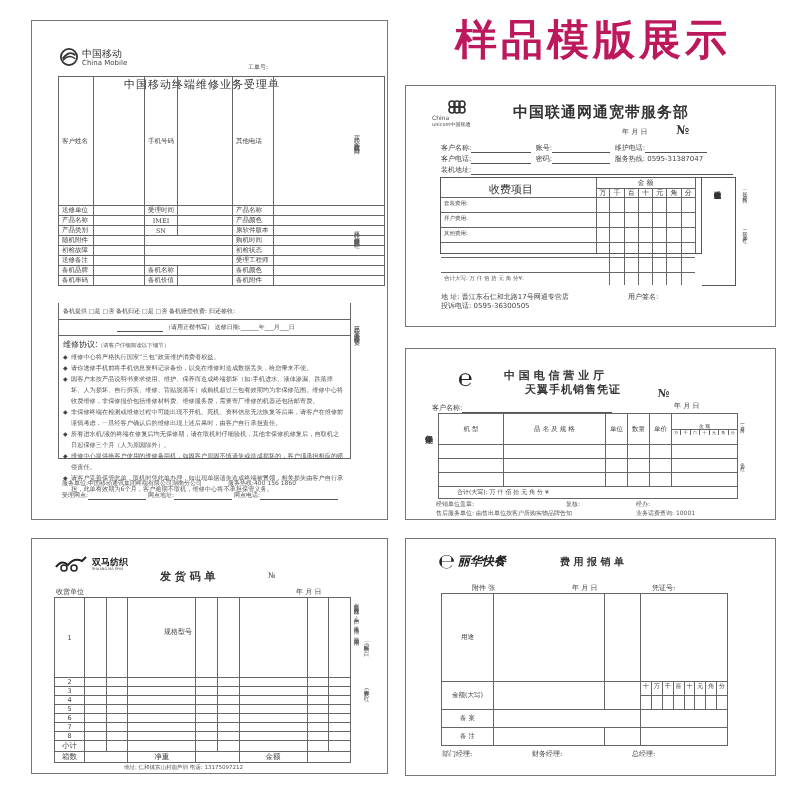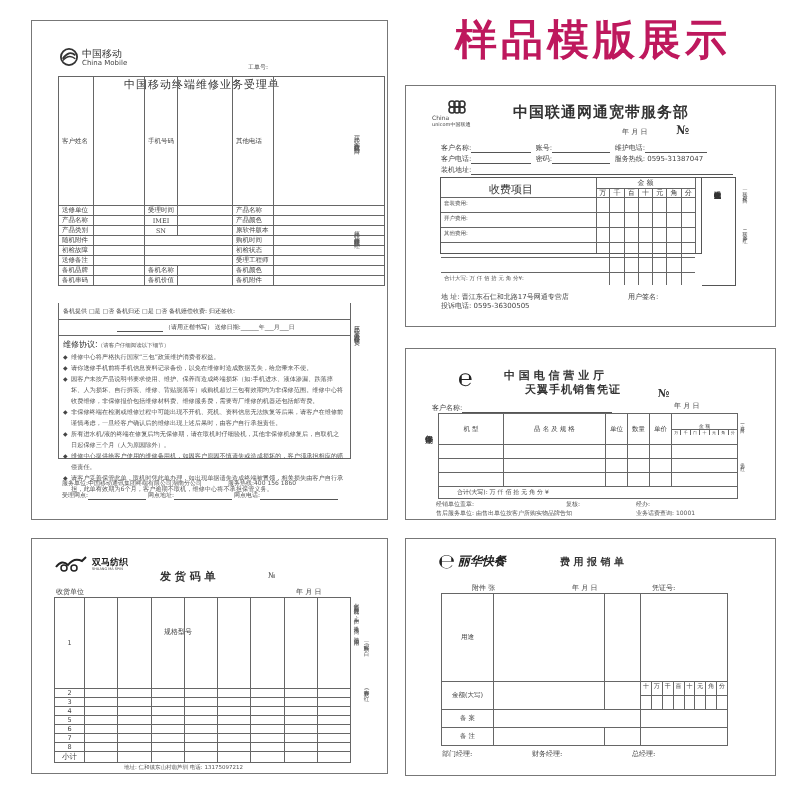--- a/index.html
+++ b/index.html
@@ -408,20 +408,28 @@
           <td class="center" style="font-size:7.5px;">小计</td>
           <td></td>
           <td></td>
           <td></td>
           <td></td>
           <td></td>
           <td></td>
           <td></td>
           <td></td>
         </tr>
+    <tr>
+      <td class="center" style="font-size:7.5px;">箱数</td>
+      <td colspan="2"></td>
+      <td class="center" style="font-size:7.5px;">净重</td>
+      <td colspan="2"></td>
+      <td class="center" style="font-size:7.5px;">金额</td>
+      <td colspan="2"></td>
+    </tr>
   </tbody>
     </table>
   <div class="txt tiny" style="left:92px; top:225px; font-size:5.5px;">地址: 仁和镇东山村葫芦圳     电话: 13175097212</div>
   <div class="vtext" style="left:322px; top:60px; font-size:5.5px;">化纤原料先试样，后生产，批号不同，请勿混用。</div>
   <div class="vtext" style="left:332px; top:100px; font-size:5.5px;">一记账联(白)</div>
   <div class="vtext" style="left:332px; top:145px; font-size:5.5px;">二客户联(红)</div>
 </div>
 
 <div class="panel" style="left:405px; top:538px; width:371px; height:238px;">
   <div class="txt" style="left:32px; top:10px; font-size:20px; font-weight:bold; font-style:italic; color:#222;">℮</div>

